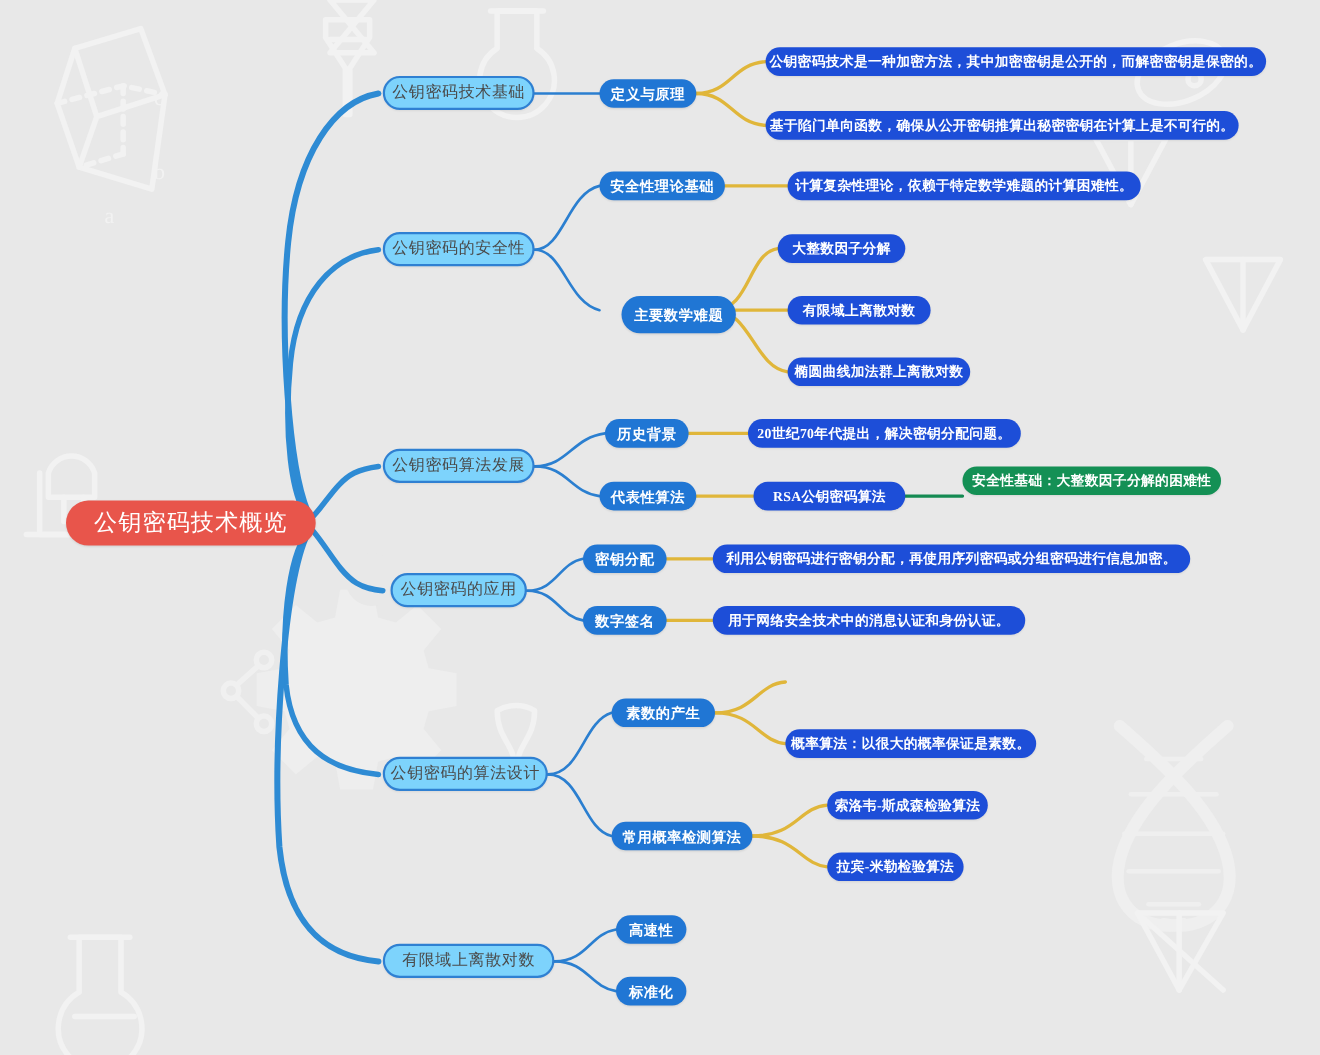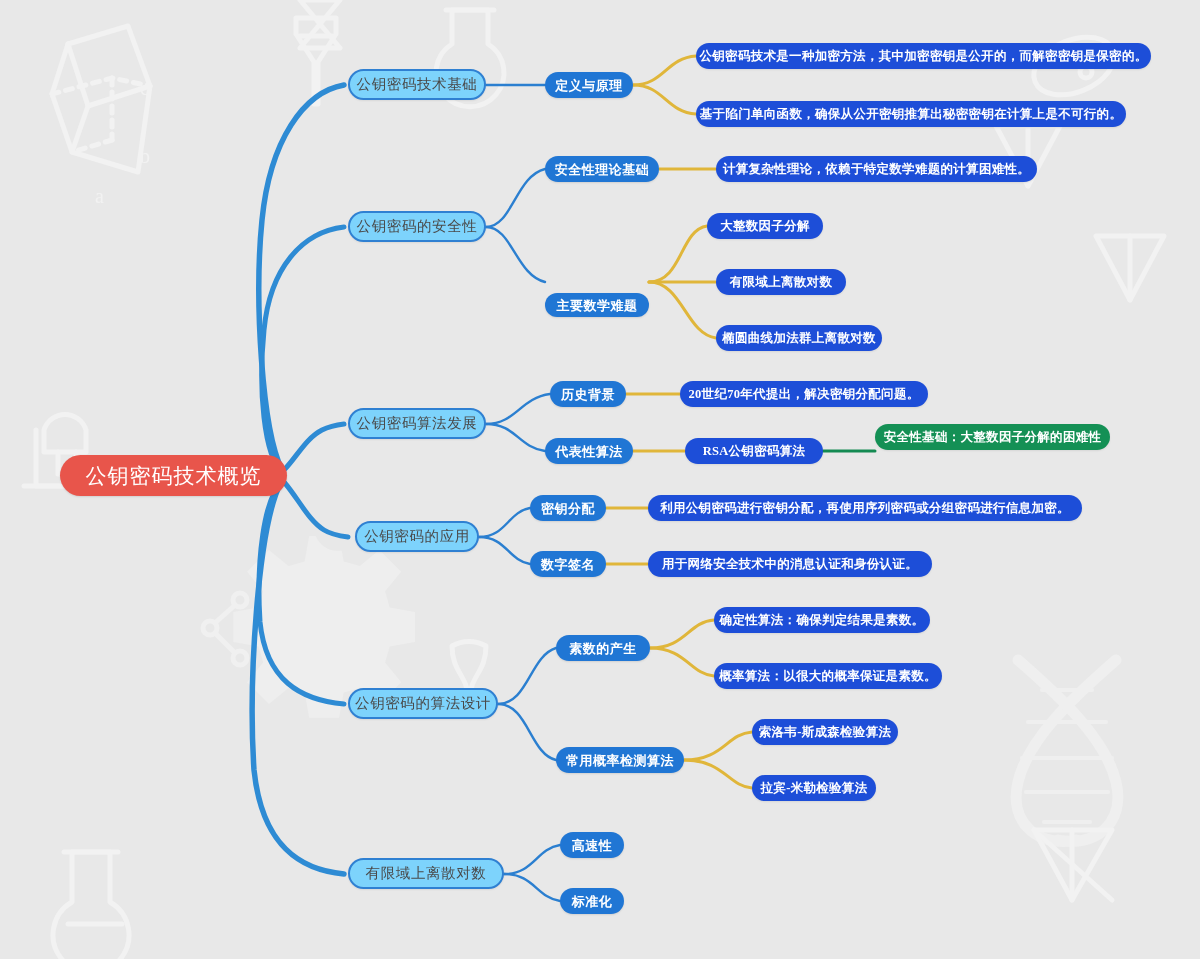--- a/index.html
+++ b/index.html
@@ -282,21 +282,21 @@
 
     <div class="node lv1" style="left:348px; top:211px; width:138px; height:31px;">
       <span>公钥密码的安全性</span>
     </div>
     <div class="node lv2" style="left:545px; top:156px; width:114px; height:26px;">
       <span>安全性理论基础</span>
     </div>
     <div class="node lv3" style="left:716px; top:156px; width:321px; height:26px;">
       <span>计算复杂性理论，依赖于特定数学难题的计算困难性。</span>
     </div>
-    <div class="node lv2" style="left:545px; top:269px; width:104px; height:24px;margin-top:24px;">
+    <div class="node lv2" style="left:565px; top:269px; width:104px; height:34px;">
       <span>主要数学难题</span>
     </div>
     <div class="node lv3" style="left:707px; top:213px; width:116px; height:26px;">
       <span>大整数因子分解</span>
     </div>
     <div class="node lv3" style="left:716px; top:269px; width:130px; height:26px;">
       <span>有限域上离散对数</span>
     </div>
     <div class="node lv3" style="left:716px; top:325px; width:166px; height:26px;">
       <span>椭圆曲线加法群上离散对数</span>
@@ -336,23 +336,20 @@
     <div class="node lv3" style="left:648px; top:551px; width:284px; height:26px;">
       <span>用于网络安全技术中的消息认证和身份认证。</span>
     </div>
 
     <div class="node lv1" style="left:348px; top:688px; width:150px; height:31px;">
       <span>公钥密码的算法设计</span>
     </div>
     <div class="node lv2" style="left:556px; top:635px; width:94px; height:26px;">
       <span>素数的产生</span>
     </div>
-    <div class="node lv3" style="left:714px; top:607px; width:216px; height:26px;">
-      <span>确定性算法：确保判定结果是素数。</span>
-    </div>
     <div class="node lv3" style="left:714px; top:663px; width:228px; height:26px;">
       <span>概率算法：以很大的概率保证是素数。</span>
     </div>
     <div class="node lv2" style="left:556px; top:747px; width:128px; height:26px;">
       <span>常用概率检测算法</span>
     </div>
     <div class="node lv3" style="left:752px; top:719px; width:146px; height:26px;">
       <span>索洛韦-斯成森检验算法</span>
     </div>
     <div class="node lv3" style="left:752px; top:775px; width:124px; height:26px;">

